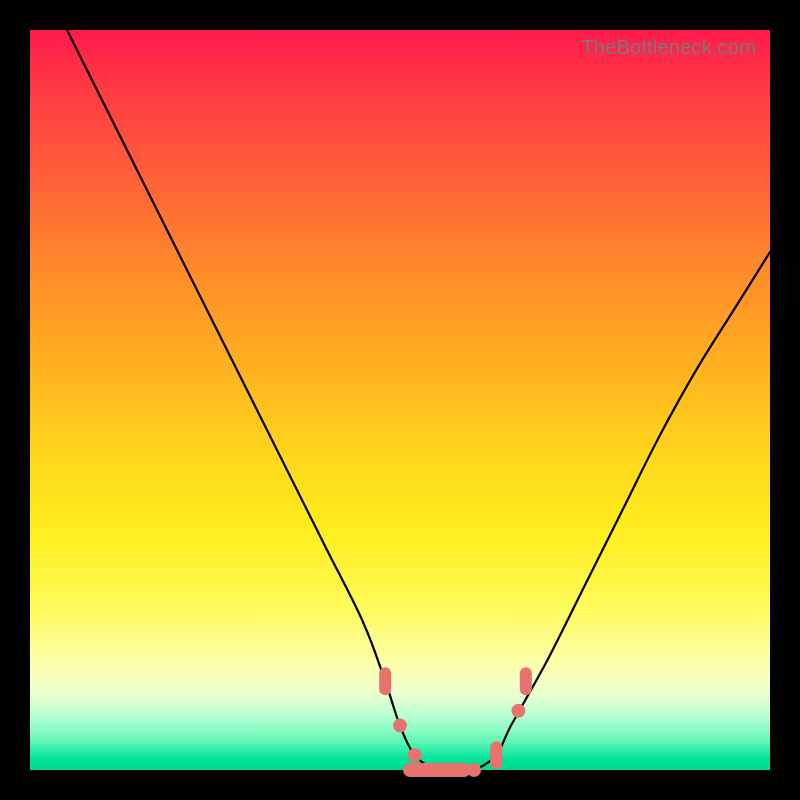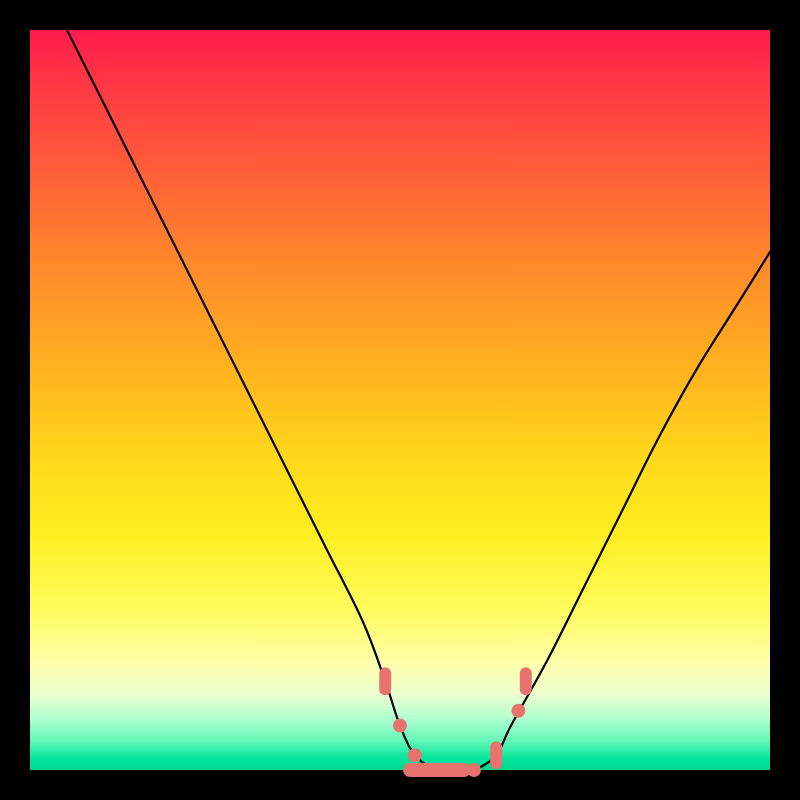--- a/index.html
+++ b/index.html
@@ -71,20 +71,21 @@
   .marker-pill {
     fill: #e8736e;
     stroke: none;
   }
 </style>
 </head>
 <body>
 
 <div class="frame">
   <div class="plot-area">
+    <div class="watermark">TheBottleneck.com</div>
     <svg class="curve" viewBox="0 0 740 740" preserveAspectRatio="none">
       <path id="curve-path" class="curve-path" d="M 37.00 0.00 C 43.66 13.32, 60.68 47.36, 74.00 74.00 C 87.32 100.64, 97.68 121.36, 111.00 148.00 C 124.32 174.64, 134.68 195.36, 148.00 222.00 C 161.32 248.64, 171.68 269.36, 185.00 296.00 C 198.32 322.64, 208.68 343.36, 222.00 370.00 C 235.32 396.64, 245.68 417.36, 259.00 444.00 C 272.32 470.64, 282.68 491.36, 296.00 518.00 C 309.32 544.64, 322.34 568.02, 333.00 592.00 C 343.66 615.98, 348.54 632.55, 355.20 651.20 C 361.86 669.85, 364.67 682.28, 370.00 695.60 C 375.33 708.92, 378.14 717.21, 384.80 725.20 C 391.46 733.19, 399.01 737.34, 407.00 740.00 C 414.99 742.66, 422.54 740.00, 429.20 740.00 C 435.86 740.00, 437.34 742.66, 444.00 740.00 C 450.66 737.34, 459.54 733.19, 466.20 725.20 C 472.86 717.21, 471.68 712.92, 481.00 695.60 C 490.32 678.28, 504.68 654.31, 518.00 629.00 C 531.32 603.69, 541.68 581.64, 555.00 555.00 C 568.32 528.36, 578.68 507.64, 592.00 481.00 C 605.32 454.36, 615.68 432.31, 629.00 407.00 C 642.32 381.69, 652.68 363.04, 666.00 340.40 C 679.32 317.76, 689.68 302.51, 703.00 281.20 C 716.32 259.89, 733.34 232.66, 740.00 222.00"></path>
       <g id="markers-group">
           <rect x="349.20" y="637.20" width="12" height="28" rx="6" class="marker-pill"></rect>
           <circle cx="370.00" cy="695.60" r="7" class="marker"></circle>
           <circle cx="384.80" cy="725.20" r="7" class="marker"></circle>
           <rect x="373.00" y="733.00" width="68" height="14" rx="7" class="marker-pill"></rect>
           <circle cx="444.00" cy="740.00" r="7" class="marker"></circle>
           <rect x="460.20" y="711.20" width="12" height="28" rx="6" class="marker-pill"></rect>
           <circle cx="488.40" cy="680.80" r="7" class="marker"></circle>

